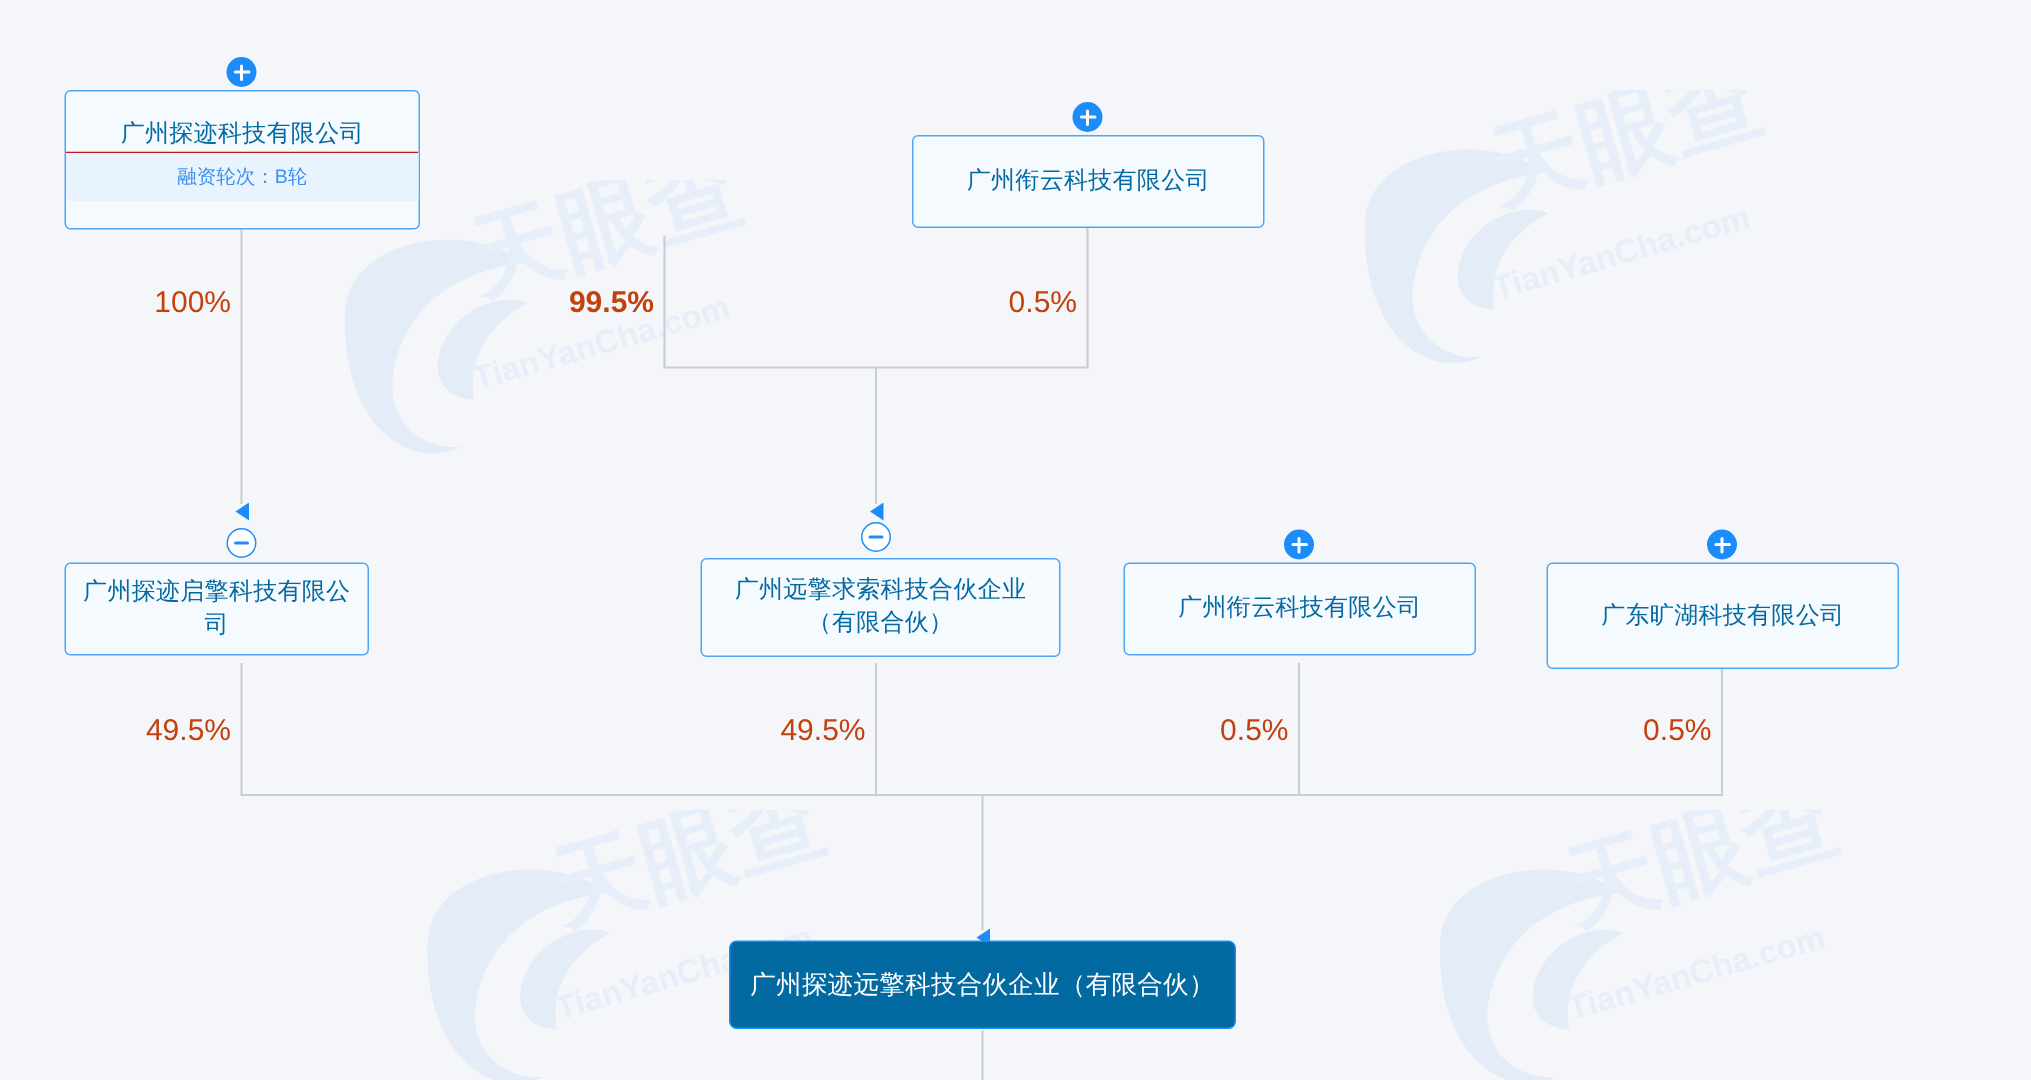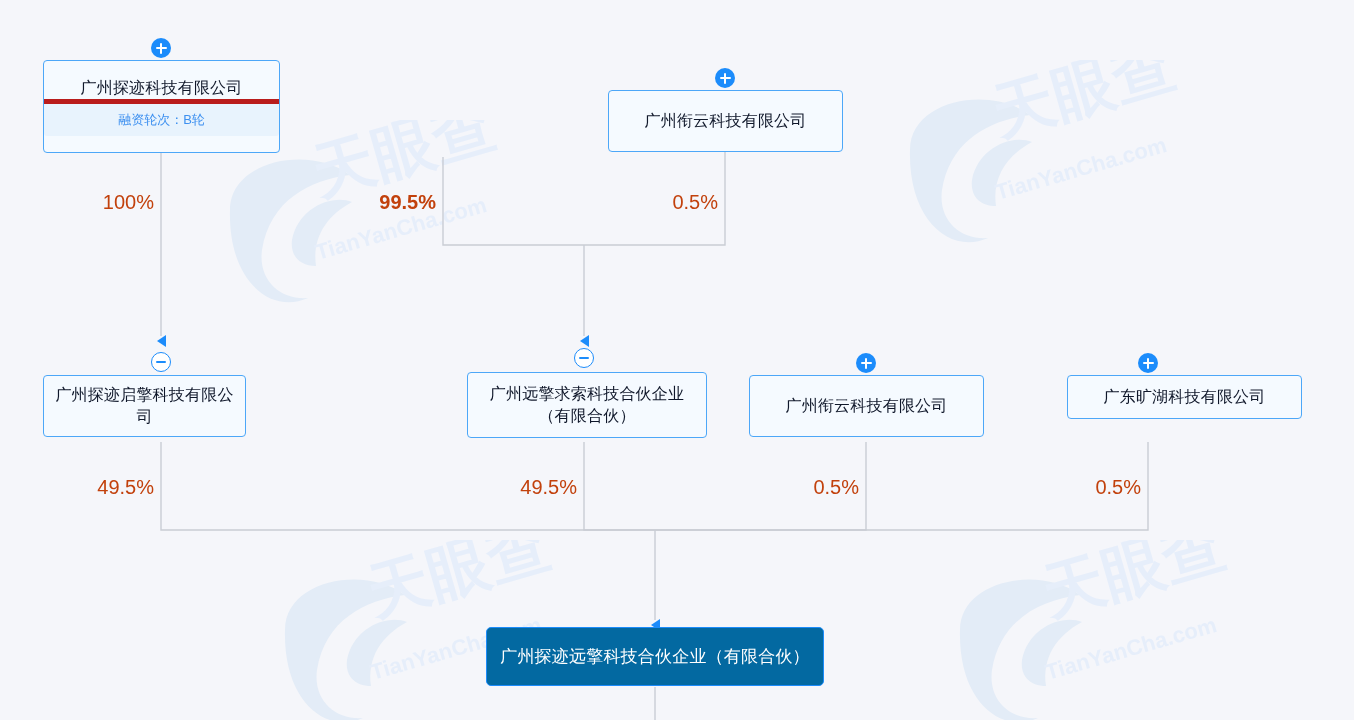--- a/index.html
+++ b/index.html
@@ -46,31 +46,31 @@
     border: 1px solid #4ca7f8;
     border-radius: 4px;
     background: #f5faff;
     display: flex;
     flex-direction: column;
     justify-content: center;
     align-items: center;
     z-index: 5;
   }
   .node .title {
-    color: #0f172a;
+    color: #0369a1;
     font-size: 16px;
     line-height: 22px;
     text-align: center;
     white-space: pre-line;
     padding: 0 10px;
     letter-spacing: 0.2px;
   }
   .node .meta-wrap {
     width: 100%;
-    border-top: 5px solid #b91c1c;
+    border-top: 1px solid #b91c1c;
     background: #e8f3fd;
     border-bottom-left-radius: 3px;
     border-bottom-right-radius: 3px;
   }
   .node .meta {
     color: #3d90f0;
     font-size: 13px;
     line-height: 32px;
     text-align: center;
   }
@@ -265,21 +265,21 @@
     <span class="bar v"></span>
   </div>
   <div class="node" style="left:749px; top:375px; width:235px; height:62px;">
     <div class="title">广州衔云科技有限公司</div>
   </div>
 
   <div class="badge plus" style="left:1138px; top:353px;">
     <span class="bar h"></span>
     <span class="bar v"></span>
   </div>
-  <div class="node" style="left:1031px; top:375px; width:235px; height:44px;margin-left:36px;">
+  <div class="node" style="left:1031px; top:375px; width:235px; height:71px;">
     <div class="title">广东旷湖科技有限公司</div>
   </div>
 
   <div class="node solid" style="left:486px; top:627px; width:338px; height:59px;">
     <div class="title">广州探迹远擎科技合伙企业（有限合伙）</div>
   </div>
 
 </div>
 
 </body></html>

